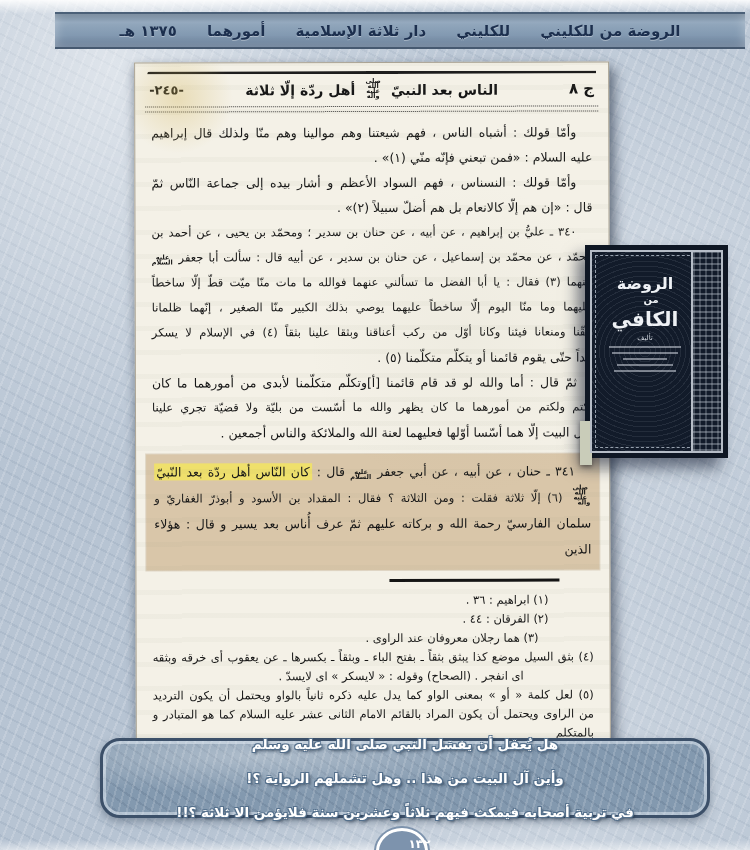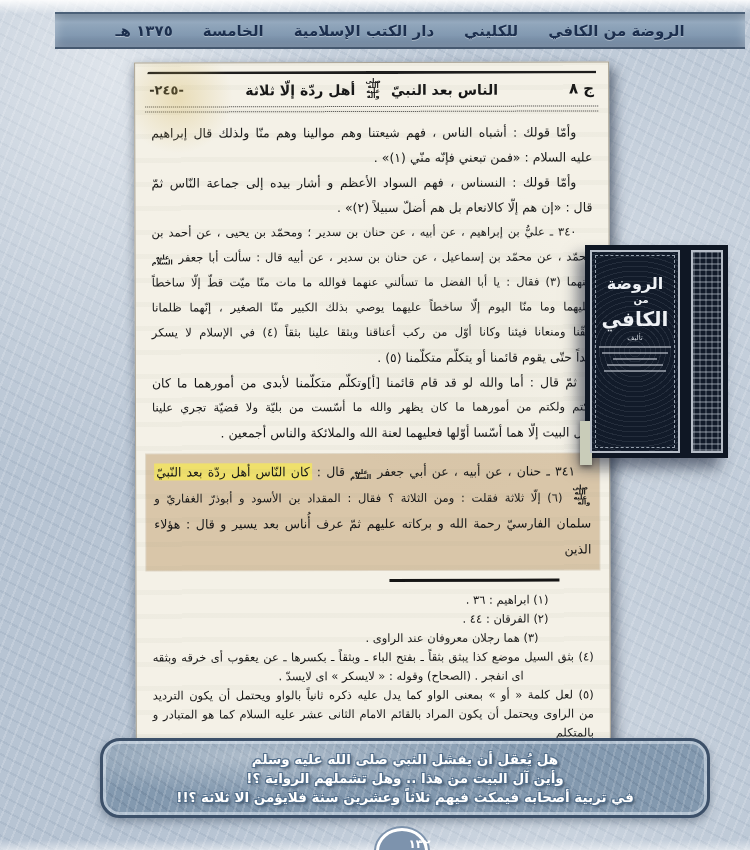--- a/index.html
+++ b/index.html
@@ -58,21 +58,21 @@
   .fn.ind-a{margin-left:auto;padding-left:0;margin-right:45px;}
   .fn.ind-b{margin-right:55px;}
   .fn.ind-c{margin-right:70px;}
   .fn.ind-d{margin-right:135px;}
   .fn.ind-e{margin-right:30px;}
   
   .cover{position:absolute;left:585px;top:245px;width:143px;height:213px;background:#0f1724;
     box-shadow:-8px 10px 14px rgba(18,28,48,.55);}
   .cover .pages-edge{position:absolute;left:-5px;bottom:-7px;width:12px;height:44px;background:#c9ccb9;
     box-shadow:0 2px 4px rgba(0,0,0,.4);}
-  .cover-front{position:absolute;left:5px;top:5px;bottom:5px;width:90px;background:#121b2a;
+  .cover-front{position:absolute;left:5px;top:5px;bottom:5px;width:110px;background:#121b2a;
     border:2px solid #b6bdc7;box-sizing:border-box;direction:rtl;
     background-image:repeating-radial-gradient(circle at 50% 50%, rgba(190,200,212,.10) 0 1px, transparent 1px 5px);}
   .cover-front::before{content:"";position:absolute;inset:3px;border:1px dashed #96a0ad;pointer-events:none;}
   .cover-title{margin-top:22px;text-align:center;color:#eef1f5;font-weight:bold;line-height:1.25;}
   .ct1{font-size:16px;}.ct2{font-size:10px;margin-left:12px;}.ct3{font-size:20px;}
   .cover-author{margin-top:2px;text-align:center;color:#cdd3db;font-size:7px;}
   .tl{height:2px;background:rgba(205,212,221,.55);margin:4px auto;}
   .tl.w1{width:62px;}.tl.w2{width:72px;}.tl.w3{width:44px;}.tl.w4{width:56px;}.tl.w5{width:66px;}
   .cover-spine{position:absolute;right:5px;top:5px;bottom:5px;width:32px;background:#121b2a;
     border:2px solid #b6bdc7;box-sizing:border-box;
@@ -81,39 +81,39 @@
       repeating-linear-gradient(90deg, rgba(198,206,216,.25) 0 2px, transparent 2px 6px);}
   
   .banner{position:absolute;left:100px;top:738px;width:610px;height:80px;box-sizing:border-box;
     border-radius:20px;border:3px solid #3c5069;direction:rtl;
     background-color:#8399af;
     background-image:
       radial-gradient(ellipse at 25% 20%, rgba(255,255,255,.35), transparent 45%),
       repeating-linear-gradient(105deg, rgba(255,255,255,.14) 0 2px, transparent 2px 8px),
       repeating-linear-gradient(35deg, rgba(80,100,125,.20) 0 2px, transparent 2px 10px);
     box-shadow:inset 0 0 0 3px rgba(232,240,247,.5), 0 4px 8px rgba(30,45,65,.35);
-    display:flex;flex-direction:column;align-items:center;justify-content:center;row-gap:3px;}
+    display:flex;flex-direction:column;align-items:center;justify-content:center;row-gap:18px;}
   .banner .bline{color:#fff;font-weight:bold;font-size:13.5px;white-space:nowrap;
     text-shadow:1px 1px 0 #55708c,-1px 1px 0 #55708c,1px -1px 0 #55708c,-1px -1px 0 #55708c,2px 2px 3px rgba(35,52,72,.8);}
   
   .badge{position:absolute;left:376px;top:828px;width:46px;height:34px;border-radius:50% 50% 50% 50%/58% 58% 42% 42%;
     background:#7d93ad;border:3px solid #fff;box-shadow:0 0 0 2px #7d93ad;
     display:flex;align-items:flex-start;justify-content:center;}
   .badge span{color:#fff;font-weight:bold;font-size:12px;margin-top:6px;margin-left:35px;}
 </style>
 </head>
 <body>
 
 <div class="stage">
 
   <div class="topbar">
-    <span class="hitem">الروضة من الكافي</span>
+    <span class="hitem">الروضة من للكليني</span>
     <span class="hitem">للكليني</span>
-    <span class="hitem">دار الكتب الإسلامية</span>
-    <span class="hitem">الخامسة</span>
+    <span class="hitem">دار ثلاثة الإسلامية</span>
+    <span class="hitem">أمورهما</span>
     <span class="hitem">١٣٧٥ هـ</span>
   </div>
 
   <div class="page">
     <div class="bleed"></div>
     <div class="frame-top"></div>
     <div class="scan-head">
       <span class="vol">ج ٨</span>
       <span class="title">
         <span>الناس بعد النبيّ</span>

